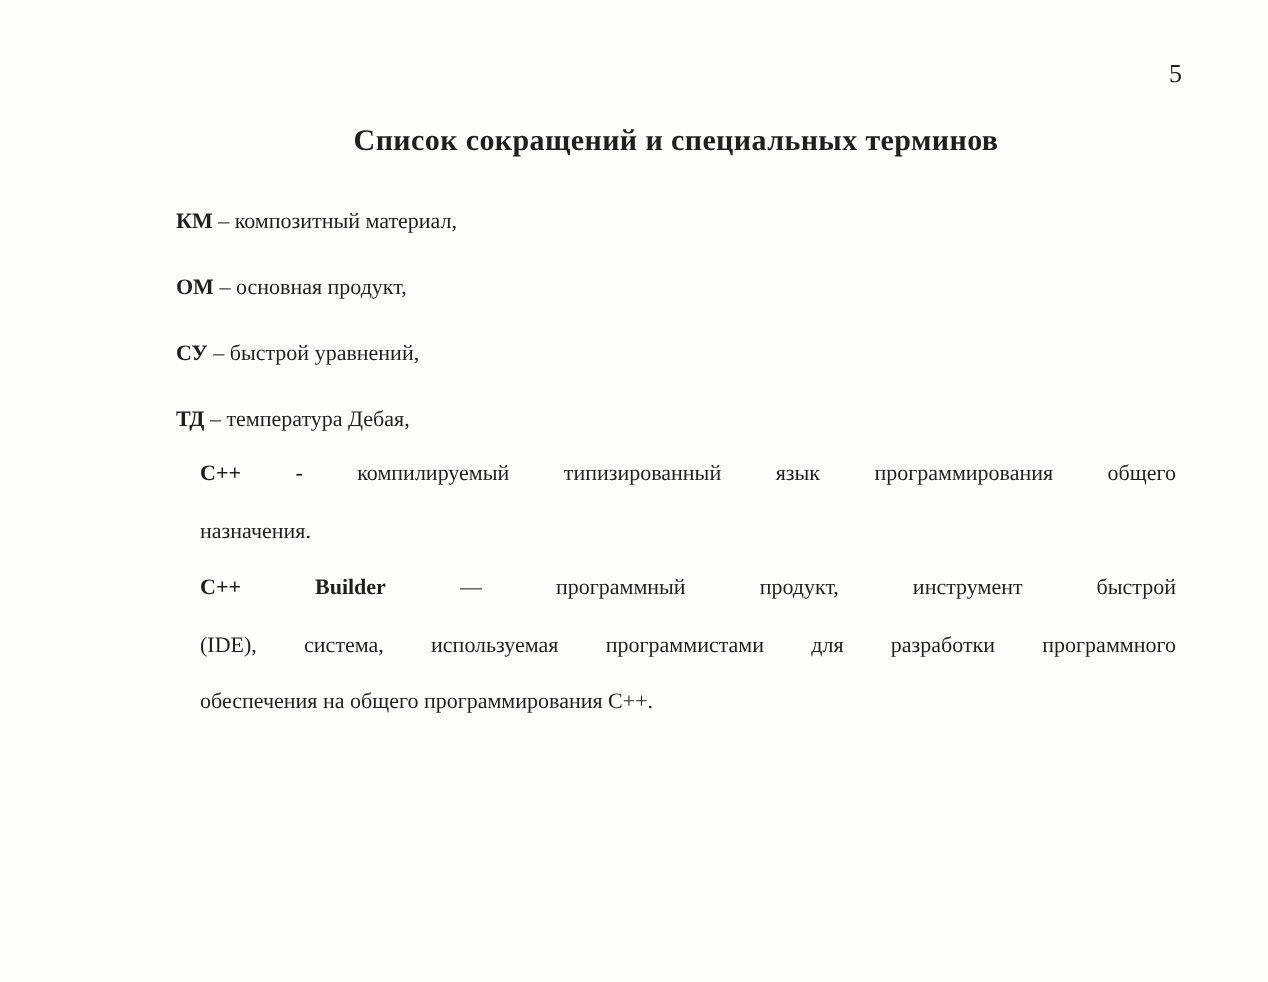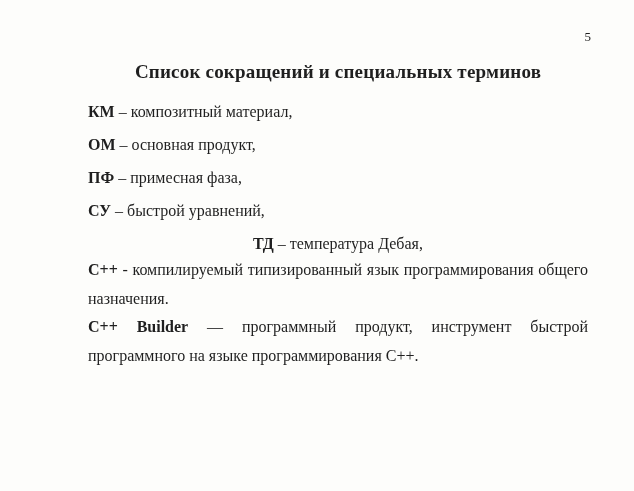--- a/index.html
+++ b/index.html
@@ -19,48 +19,48 @@
   }
   .pagenum {
     padding: 29px 43px 0 0;
     text-align: right;
     font-size: 13px;
     line-height: 15px;
   }
   .doc-title {
     margin: 17px 46px 0 88px;
     text-align: center;
-    font-size: 19px;
+    font-size: 15px;
     line-height: 21px;
     font-weight: bold;
     letter-spacing: 0.2px;
   }
   .content {
     margin: 21px 46px 0 88px;
-    font-size: 16px;
+    font-size: 11px;
   }
   .terms {
     margin: 0;
   }
   .term {
     margin: 0 0 16px 0;
     line-height: 17px;
   }
   .term:last-child {
     margin-bottom: 0;
-    text-align: center;
   }
   .para {
     margin: 0;
   }
   .para.first {
     margin-top: 4px;
   }
   .pline {
     line-height: 28.5px;
+    margin-left: 12px;
   }
   .pline.jl {
     text-align: justify;
     text-align-last: justify;
   }
   .pline.ll {
     text-align: right;
     text-align-last: left;
     font-family: Liberation Serif, serif;
   }
@@ -75,30 +75,30 @@
 
   <div class="pagenum">5</div>
 
   <div class="doc-title">Список сокращений и специальных терминов</div>
 
   <div class="content">
 
     <div class="terms">
       <p class="term"><b class="abbr">КМ</b><span> – композитный материал,</span></p>
       <p class="term"><b class="abbr">ОМ</b><span> – основная продукт,</span></p>
-      <p class="term"><b class="abbr">ПФ</b><span> – примесная фаза,</span></p>
       <p class="term"><b class="abbr">СУ</b><span> – быстрой уравнений,</span></p>
       <p class="term"><b class="abbr">ТД</b><span> – температура Дебая,</span></p>
     </div>
 
     <div class="para first">
       <div class="pline jl"><b>С++</b><span> - компилируемый типизированный язык программирования общего</span></div>
       <div class="pline ll"><b></b><span>назначения.</span></div>
     </div>
 
     <div class="para">
       <div class="pline jl"><b>С++ Builder</b><span> — программный продукт, инструмент быстрой</span></div>
-      <div class="pline ll"><b></b><span>программного на языке программирования С++.</span></div>
+      <div class="pline jl"><b></b><span>(IDE), система, используемая программистами для разработки программного</span></div>
+      <div class="pline ll"><b></b><span>обеспечения на общего программирования С++.</span></div>
     </div>
 
   </div>
 
 </div>
 
 </body></html>

